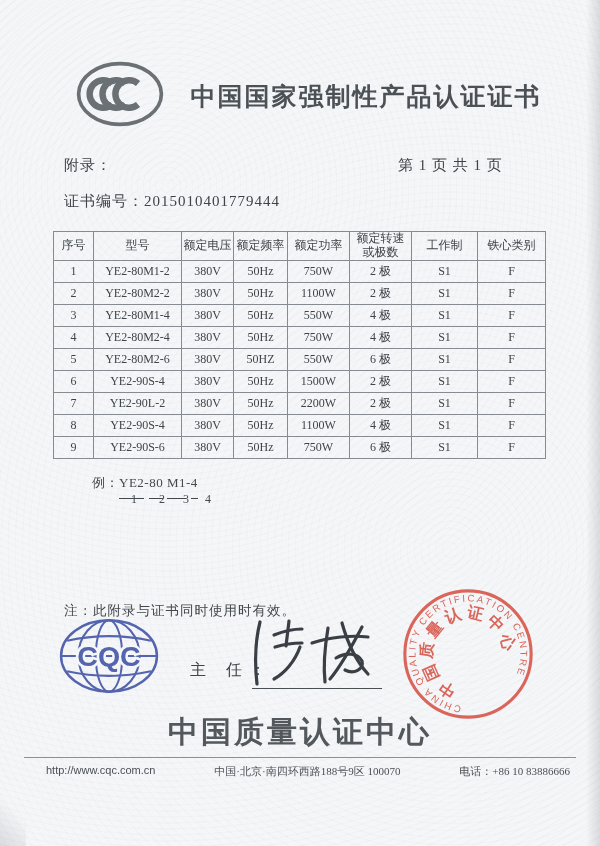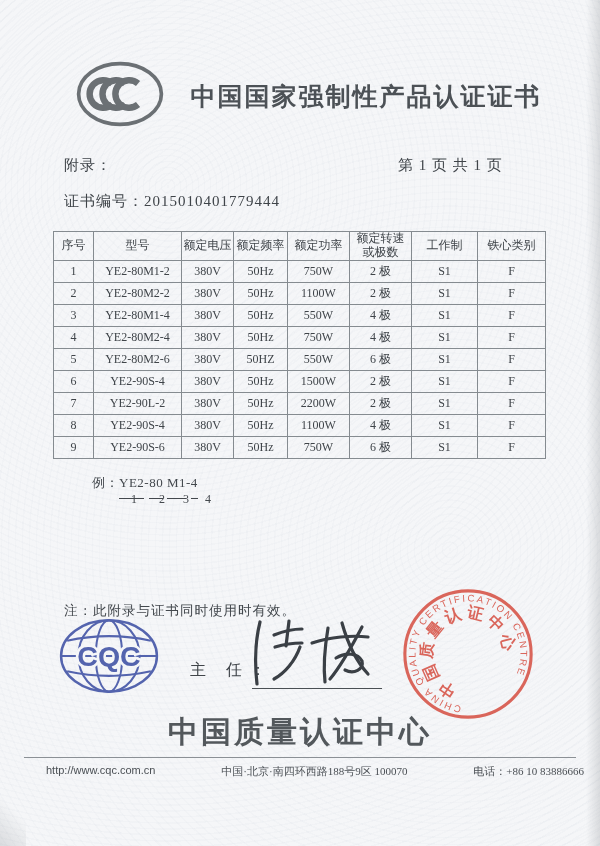--- a/index.html
+++ b/index.html
@@ -89,21 +89,21 @@
 
   
   .footer-org{
     left:0;right:0;top:712px;text-align:center;
     font-family:"Liberation Sans", sans-serif;
     font-size:30px;font-weight:600;letter-spacing:3px;color:#53585c;
   }
   .footer-rule{left:24px;right:24px;top:757px;height:1px;background:#8b9095;}
   .footer-info{
     left:0;right:0;top:764px;display:flex;justify-content:space-between;
-    padding:0 16px 0 46px;box-sizing:border-box;
+    padding:0 30px 0 46px;box-sizing:border-box;
     font-size:11px;color:#4a4f54;
   }
   .footer-info .site{font-family:"Liberation Sans", sans-serif;}
 </style>
 </head>
 <body>
 
 <div class="page">
 
   <svg class="abs ccc-logo" viewBox="0 0 100 76">

